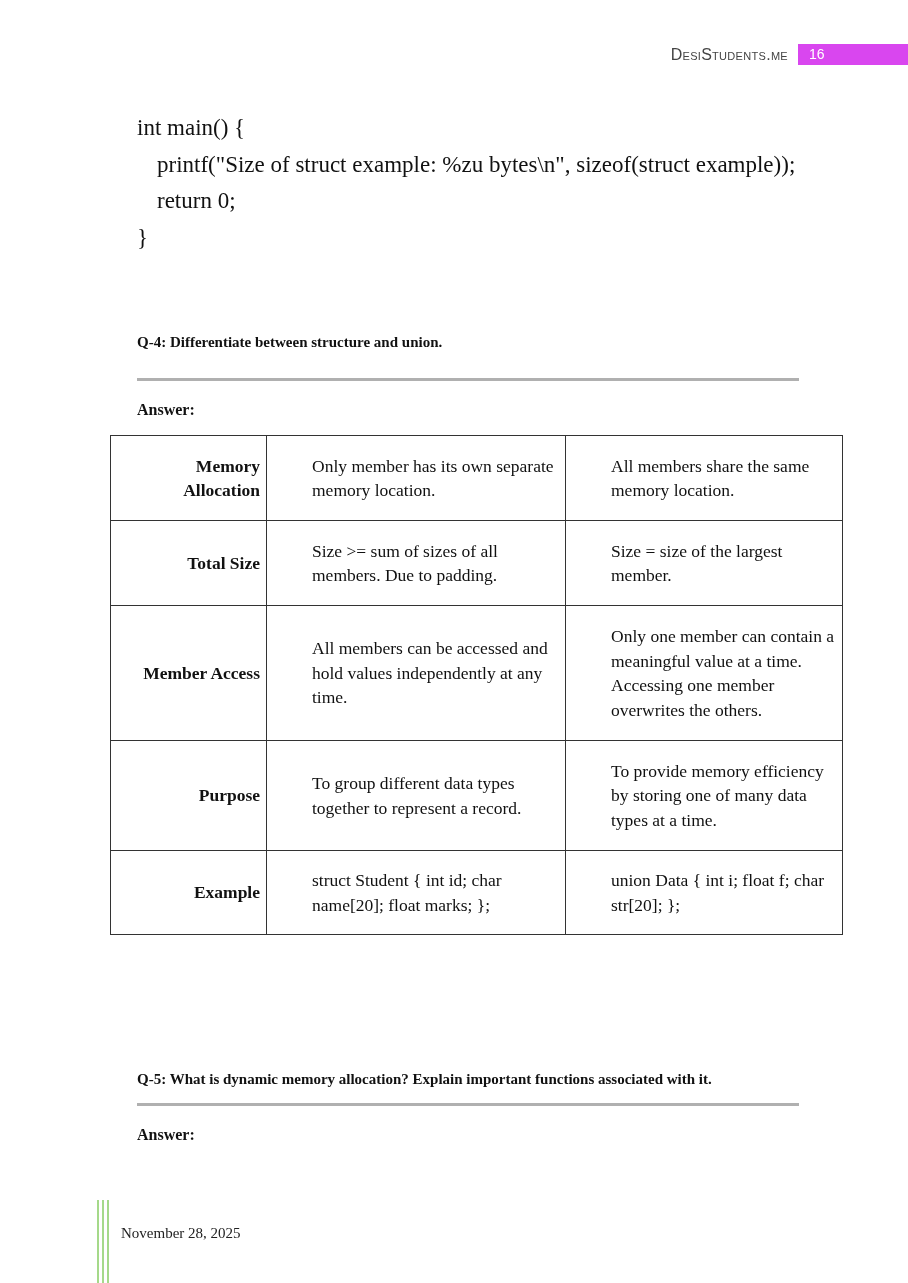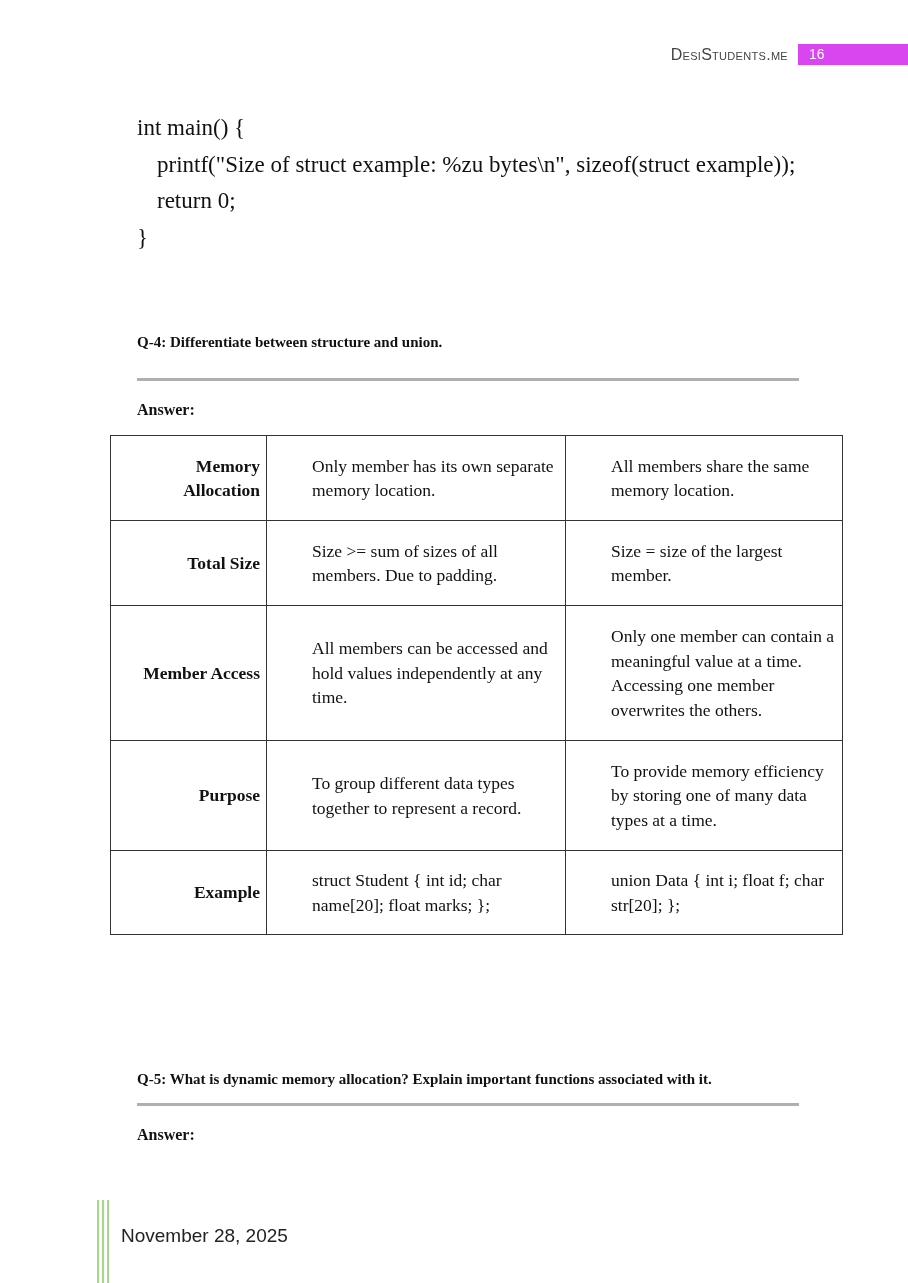--- a/index.html
+++ b/index.html
@@ -15,21 +15,21 @@
   .rule { position:absolute; left:137px; width:662px; height:3px; background:#b0b0b0; }
   .ans { position:absolute; left:137px; font-weight:bold; font-size:16px; }
   table.cmp { position:absolute; left:110px; top:435px; border-collapse:collapse; width:733px; font-size:17.5px; line-height:24.5px; }
   table.cmp td { border:1.3px solid #333; vertical-align:middle; padding:0 6px 0 27px; }
   table.cmp td.c1 { width:122px; }
   table.cmp td.c2 { width:247px; padding-left:45px; }
   table.cmp td.c3 { padding-left:45px; padding-right:0; }
   table.cmp td.b { font-weight:bold;text-align:right; }
   .footer-bars { position:absolute; left:97px; top:1200px; height:83px; display:flex; gap:3px; }
   .footer-bars span { width:2px; background:#a5d98a; display:block; }
-  .footer-date { position:absolute; left:121px; top:1225px; font-family:Liberation Sans, sans-serif; font-size:19px; color:#222; }
+  .footer-date { position:absolute; left:121px; top:1225px; font-family:Liberation Serif, serif; font-size:15px; color:#222; }
 </style>
 </head>
 <body>
 
 <div class="header">
   <span class="site">DesiStudents.me</span>
   <span class="pagenum" style="background: #d946ef;">16</span>
 </div>
 
 <div class="code">

